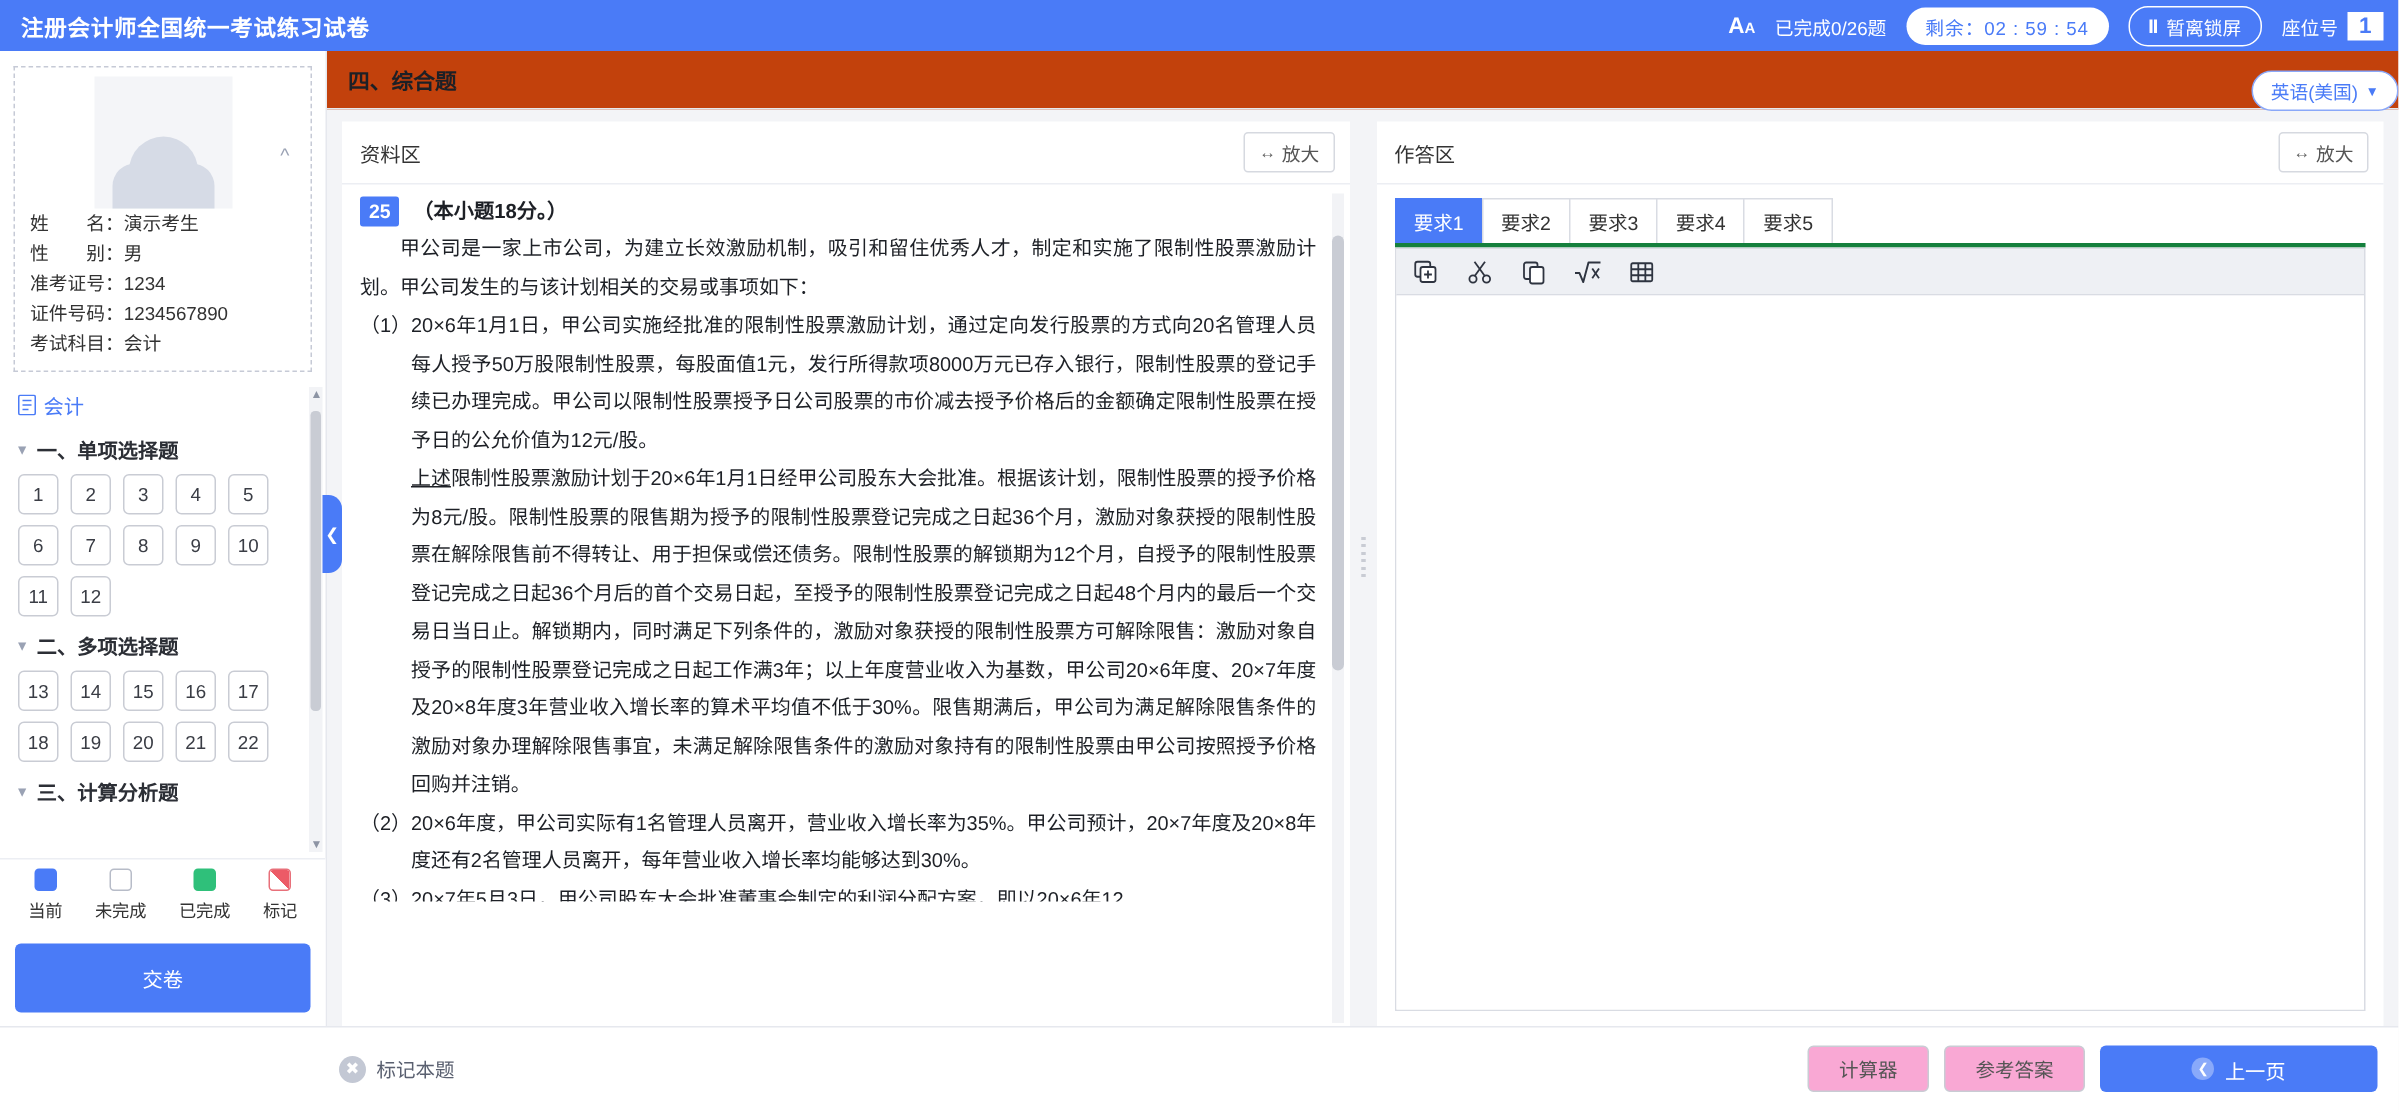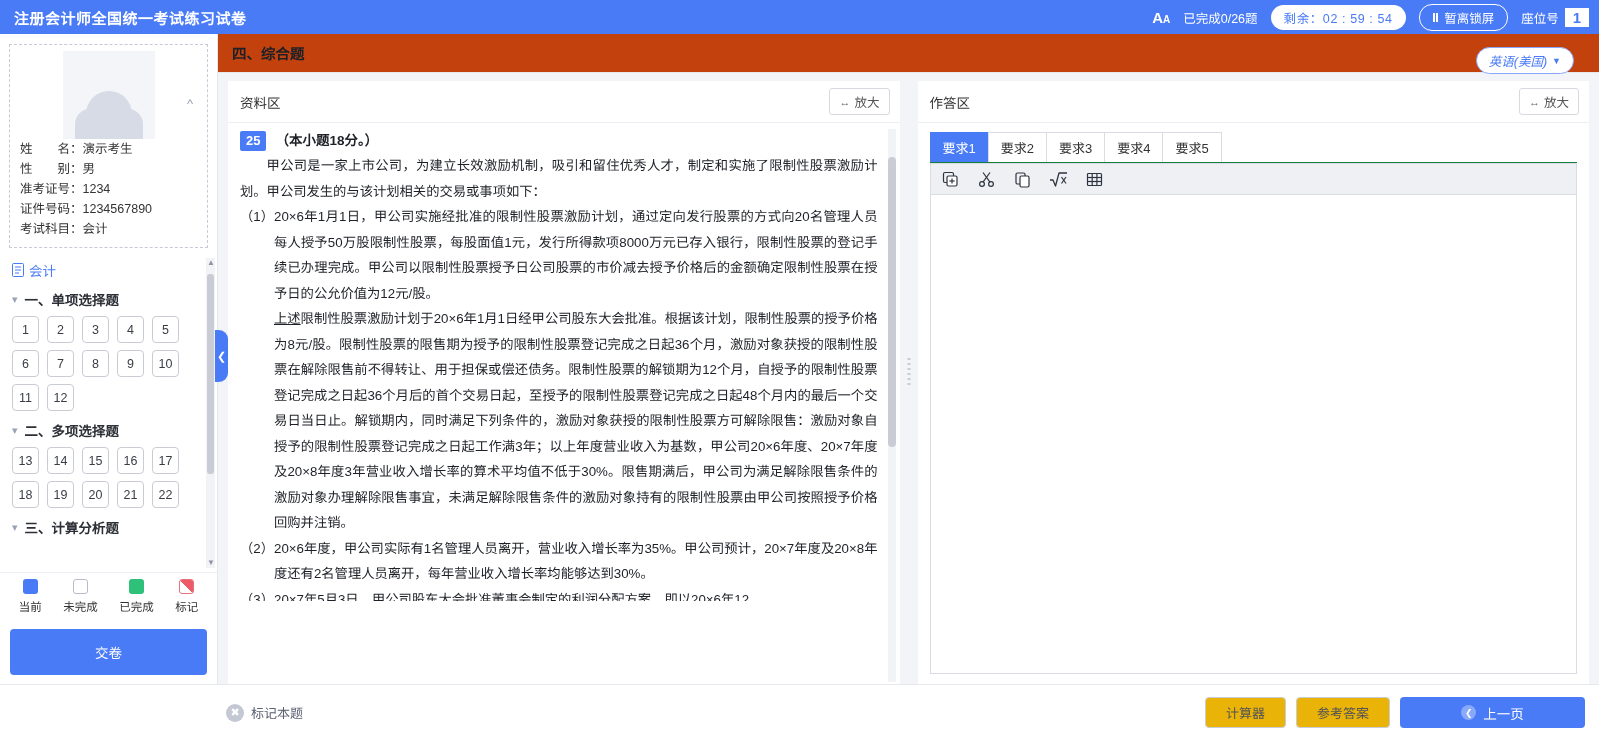--- a/index.html
+++ b/index.html
@@ -163,24 +163,24 @@
 
   
   .main { flex: 1; display: flex; flex-direction: column; min-width: 0; min-height: 0; }
   .qtype-bar {
     background: #c2410c; border-bottom: 1px solid #e6e8ee;
     padding: 8px 14px 9px 14px; position: relative;
   }
   .qtype-title { font-size: 14.5px; font-weight: bold; color: #1d2026; }
   .qtype-sub { font-size: 13.5px; font-weight: bold; color: #1d2026; margin-top: 6px; padding-left: 8px; }
   .lang-select {
-    position: absolute; right: 25px; top: 13px;
+    position: absolute; right: 0; top: 13px;
     border: 1px solid #8aa8f9; border-radius: 14px; color: #4a7bf7;
     font-size: 12.5px; padding: 3px 12px; background: #fff; cursor: pointer;
-    display: flex; align-items: center; gap: 5px; font-style: italic;
+    display: flex; align-items: center; gap: 5px;
   }
   .caret-down { font-size: 9px; }
 
   .panes { flex: 1; display: flex; gap: 0; padding: 8px 10px 0 10px; min-height: 0; }
   .pane { background: #fff; display: flex; flex-direction: column; min-height: 0; }
   .pane-left { flex: 1; min-width: 0; }
   .pane-divider { width: 18px; flex: 0 0 18px; position: relative; background: #f3f4f7; }
   .pane-divider::before {
     content: ""; position: absolute; left: 50%; top: 46%;
     width: 3px; height: 28px; transform: translateX(-50%);
@@ -222,21 +222,21 @@
 
   .mat-scrollbar {
     position: absolute; right: 4px; top: 6px; bottom: 2px; width: 8px; background: #f2f3f6;
   }
   .mat-scrollbar .thumb {
     position: absolute; left: 0; width: 8px; top: 28px; height: 290px;
     background: #c9ccd4; border-radius: 4px;
   }
 
   .answer-body { flex: 1; display: flex; flex-direction: column; padding: 9px 12px 10px 12px; min-height: 0; }
-  .tabs { display: flex; border-bottom: 1px solid #15803d; }
+  .tabs { display: flex; border-bottom: 3px solid #15803d; }
   .tab {
     font-size: 13px; padding: 5px 12px; border: 1px solid #d9dce3;
     border-bottom: none; background: #fff; color: #333; cursor: pointer;
     margin-right: -1px; position: relative;
   }
   .tab.active { background: #4a7bf7; color: #fff; border-color: #4a7bf7; }
   .requirement {
     font-size: 13.3px; color: #1d2026; margin: 14px 0 12px 0; line-height: 22px;
   }
   .editor { flex: 1; border: 1px solid #d9dce3; display: flex; flex-direction: column; min-height: 0; }
@@ -262,21 +262,21 @@
     color: #5a6070; cursor: pointer; margin-left: 8px;
   }
   .flag-icon {
     width: 18px; height: 18px; border-radius: 50%; background: #c3c8d4;
     color: #fff; font-size: 11px; display: flex; align-items: center; justify-content: center;
     font-weight: bold;
   }
   .bottom-mid { flex: 1; display: flex; align-items: center; }
   .bottom-right { display: flex; align-items: center; gap: 10px; }
   .btn-outline {
-    border: 1px solid #c9ccd4; background: #eab308; color: #555;
+    border: 1px solid #c9ccd4; background: #f9a8d4; color: #555;
     border-radius: 4px; height: 31px; padding: 0 20px; font-size: 13px;
     cursor: pointer; font-family: inherit;
   }
   .btn-primary {
     background: #4a7bf7; color: #fff; border: none; border-radius: 4px;
     height: 31px; min-width: 185px; font-size: 13.5px; cursor: pointer;
     display: flex; align-items: center; justify-content: center; gap: 7px;
     font-family: inherit;
   }
   .chev-circle {

